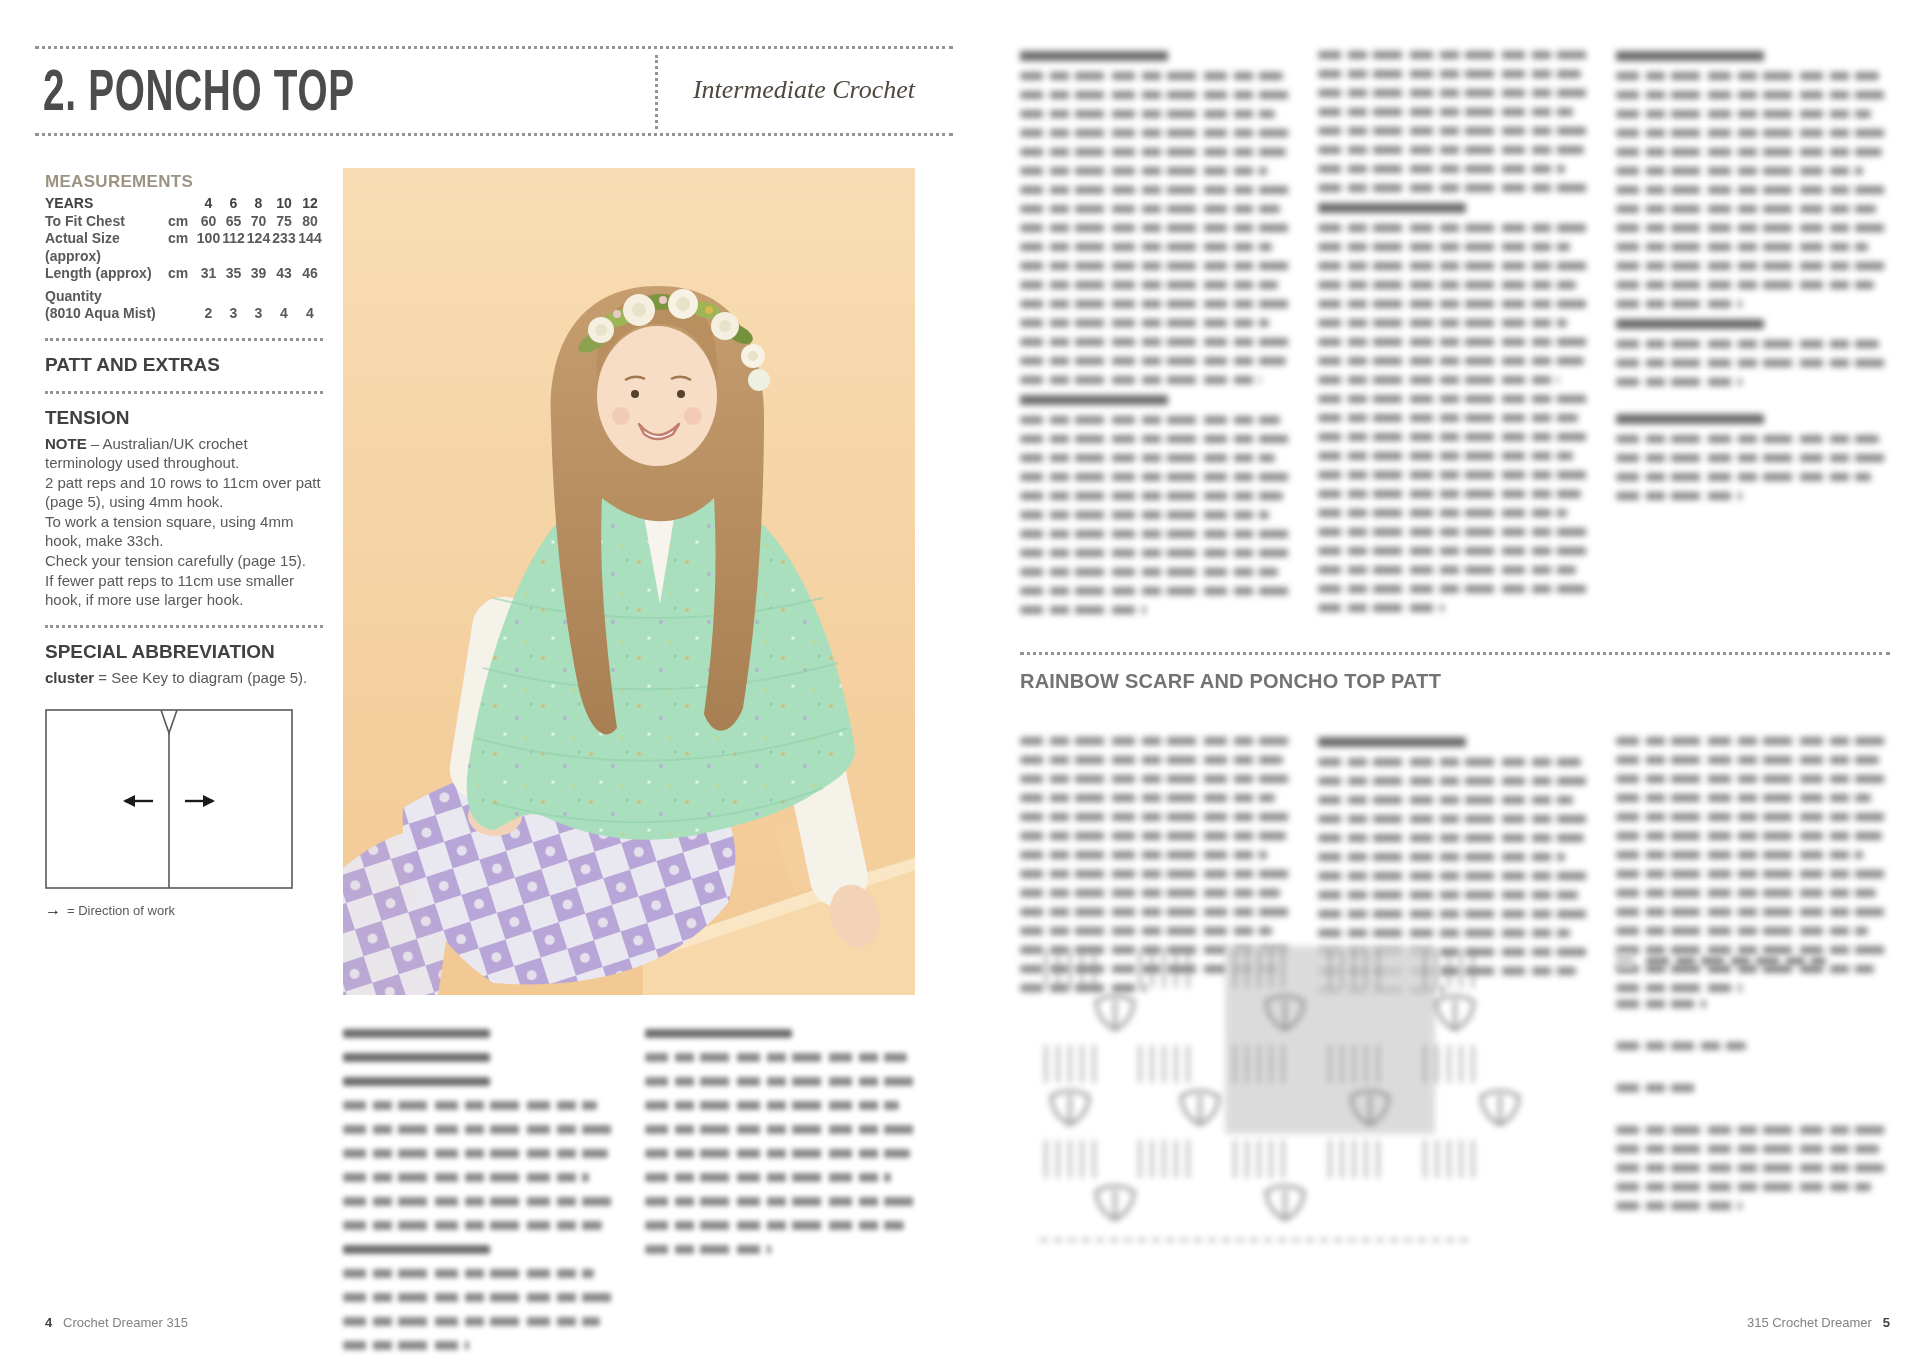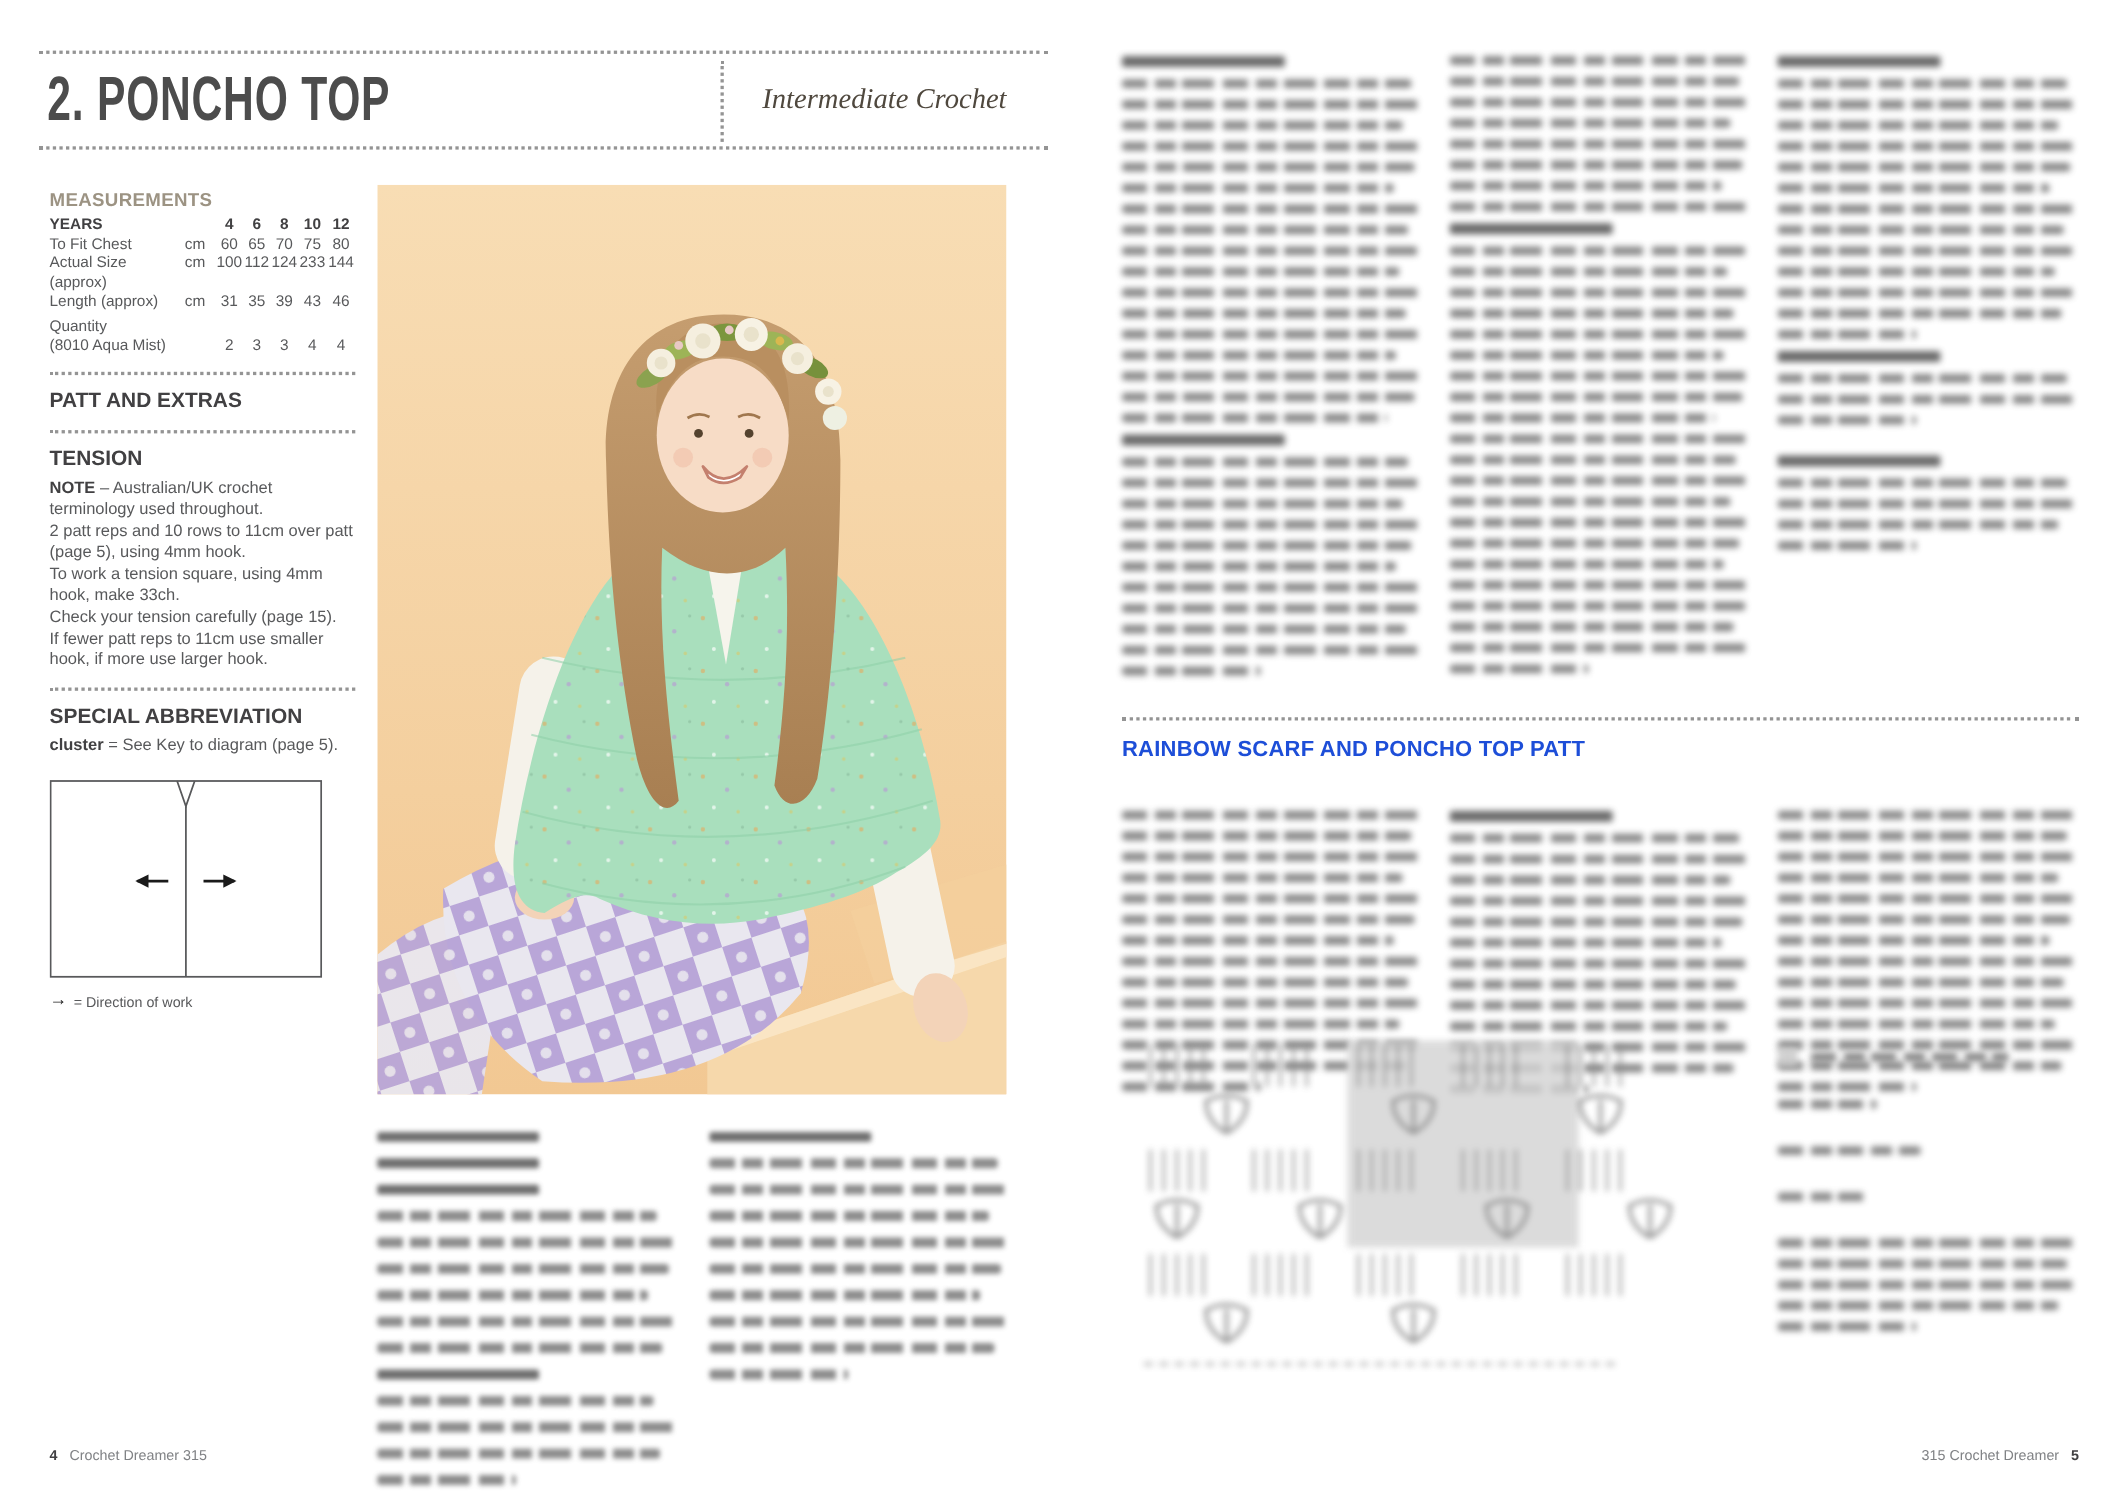--- a/index.html
+++ b/index.html
@@ -12,21 +12,21 @@
 
   
   #title-block { left:35px; top:46px; width:918px; height:90px; border-top:3px dotted #949494; border-bottom:3px dotted #949494; }
   #main-title { position:absolute; left:8px; top:8px; font-size:57px; font-weight:bold; color:#4c4c4c; letter-spacing:1px; transform:scaleX(.68); transform-origin:left top; white-space:nowrap; }
   #title-divider { position:absolute; left:620px; top:6px; height:74px; }
   #subtitle { position:absolute; left:620px; right:0; top:26px; text-align:center; font-family:"Liberation Serif", serif; font-style:italic; font-size:26px; color:#4f483e; }
 
   
   #sidebar { left:45px; top:172px; width:278px; color:#58595b; }
   .meas-head { font-size:17px; font-weight:bold; color:#9c9383; letter-spacing:.3px; margin-bottom:3px; }
-  .mrow { display:grid; grid-template-columns:1fr 28px 25px 25px 25px 26px 26px; font-size:14px; line-height:17.5px; }
+  .mrow { display:grid; grid-template-columns:1fr 28px 25px 25px 25px 26px 26px; font-size:14px; line-height:17.5px;font-weight:bold; }
   .mrow .val { text-align:center; }
   .mrow.years { font-weight:bold; color:#414042; }
   .yarn-banner { margin-top:9px; background:#e7e2d3; font-weight:bold; font-size:14.5px; color:#5a5b5d; padding:2px 4px; line-height:17px; }
   .note { font-size:12.4px; line-height:15.8px; color:#6d6e71; margin-top:7px; }
   .sep { border-top:3px dotted #949494; margin:15px 0 13px 0; }
   .section-h { font-size:19px; font-weight:bold; color:#414042; margin-bottom:5px; }
   ul.extras { padding-left:20px; font-size:15px; line-height:19.5px; }
   ul.extras li { margin-bottom:4px; }
   .tension p { font-size:15px; line-height:19.6px; }
   .b { font-weight:bold; color:#414042;margin-top:12px; }
@@ -42,21 +42,21 @@
   .blur-block { filter:blur(3px); opacity:.82; }
   .blur-soft  { filter:blur(2.6px); opacity:.8; }
   .bl { height:8px; margin:11px 0; border-radius:3px;
         background-image:repeating-linear-gradient(90deg,#6f6f6f 0 23px,transparent 23px 30px,#6f6f6f 30px 49px,transparent 49px 55px,#6f6f6f 55px 84px,transparent 84px 92px); }
   .bl.head { height:10px; background:#4a4a4a; border-radius:2px; }
   .bl-lg .bl { height:9px; margin:15px 0; }
   .rcol { position:absolute; width:274px; }
 
   
   #rp-separator { left:1020px; top:652px; width:870px; }
-  #rp-heading { left:1020px; top:670px; font-size:20px; font-weight:bold; color:#1d4ed8; letter-spacing:.2px; }
+  #rp-heading { left:1020px; top:670px; font-size:20px; font-weight:bold; color:#737373; letter-spacing:.2px; }
 
   
   .key-row { display:flex; align-items:center; gap:12px; margin-bottom:30px; }
   .key-sq { width:18px; height:18px; background:#c8c8c8; flex:0 0 auto; }
   .key-line { height:8px; border-radius:3px;
         background-image:repeating-linear-gradient(90deg,#6f6f6f 0 23px,transparent 23px 30px,#6f6f6f 30px 49px,transparent 49px 55px); }
 
   
   .footer { top:1315px; font-size:13px; color:#808285; }
   .footer .pg { font-weight:bold; color:#414042; }

